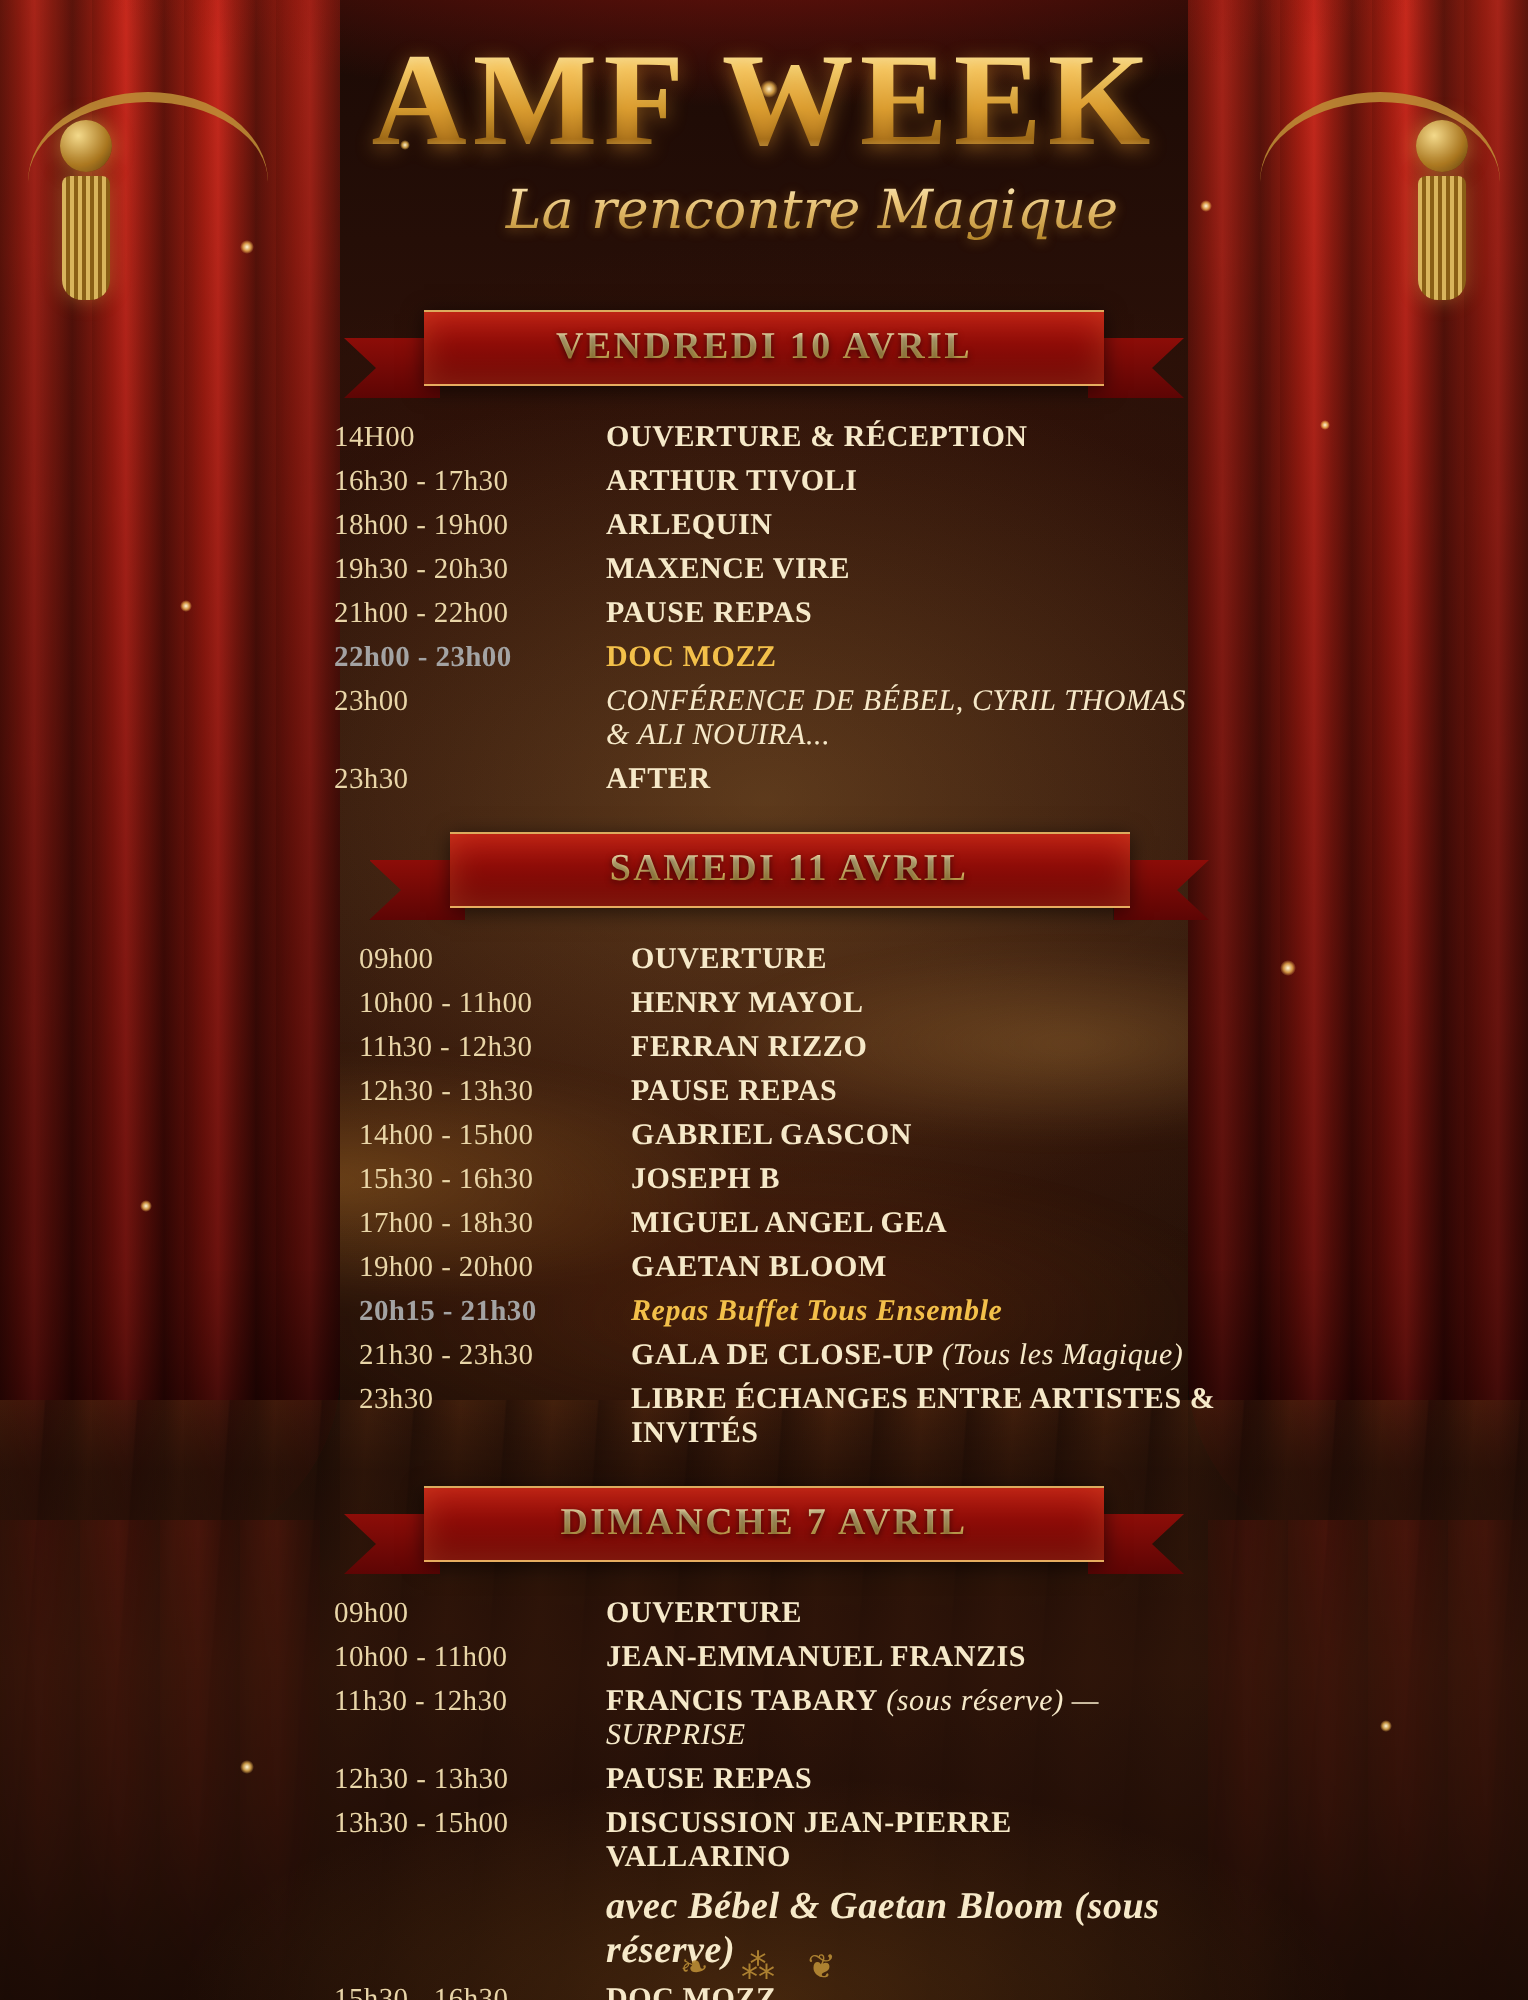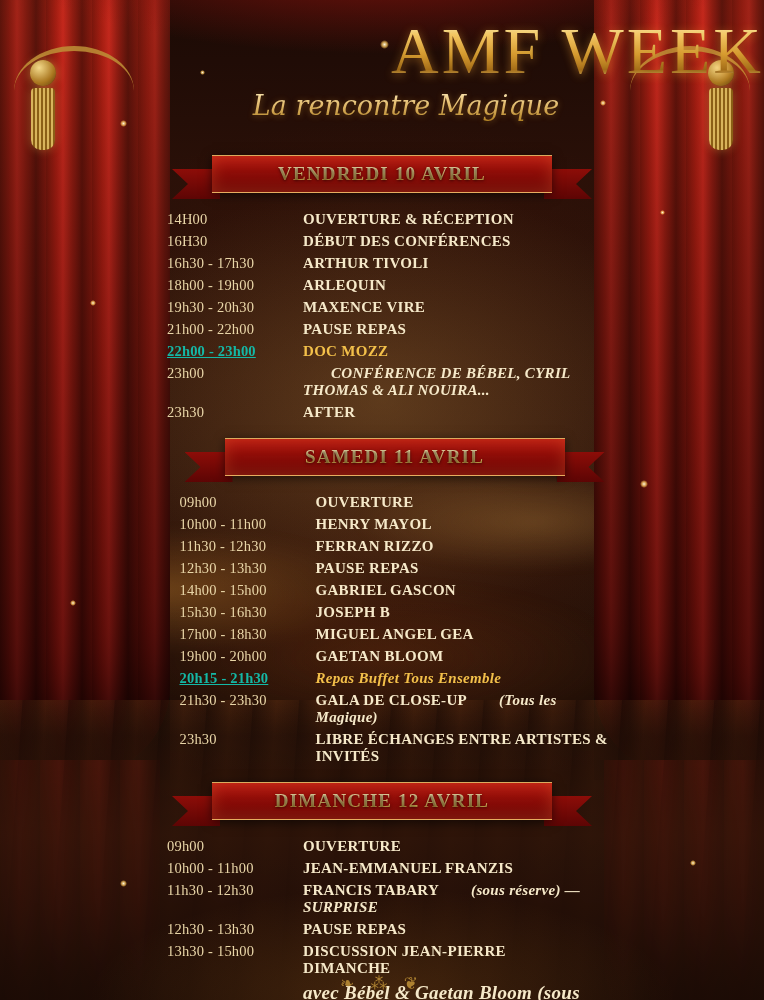--- a/index.html
+++ b/index.html
@@ -120,31 +120,30 @@
 
   
   .header {
     position: absolute;
     top: 18px; left: 0; width: 764px;
     text-align: center;
     z-index: 6;
   }
   .title {
     font-family: "Liberation Serif", serif;
-    font-weight: normal;
+    font-weight: bold;
     font-size: 66px;
     letter-spacing: 3px;
     line-height: 1;
     background: linear-gradient(180deg, #fff4c9 0%, #f0cf72 25%, #c9962f 55%, #8c5d12 78%, #f4dd96 100%);
     -webkit-background-clip: text;
     background-clip: text;
     color: transparent;
     text-shadow: 0 2px 10px rgba(255,170,50,0.45);
     margin: 0;
-    text-align: right;
   }
   .subtitle {
     font-family: "DejaVu Serif", serif;
     font-style: italic;
     font-size: 27px;
     margin-top: 6px;
     background: linear-gradient(180deg, #fdeec4 0%, #e2c179 45%, #a97c22 100%);
     -webkit-background-clip: text;
     background-clip: text;
     color: transparent;
@@ -217,23 +216,23 @@
     color: #e9d6a8;
     white-space: nowrap;
     letter-spacing: .2px;
   }
   .row-label {
     font-size: 15px;
     color: #f6e9c9;
     letter-spacing: .3px;
     font-weight: bold;
   }
-  .row-label .ital { font-style: italic; font-weight: bold; margin-left: 28px; }
+  .row-label .ital { font-style: italic; font-weight: normal; }
   .row-label .ital-b { font-style: italic; font-weight: bold; }
-  tr.hl .row-time { color: #14b8a6; font-weight: bold; text-decoration: underline; }
+  tr.hl .row-time { color: #a3a3a3; font-weight: bold; }
   tr.hl .row-label { color: #f3c04a; }
   tr.sub .row-label { font-size: 19px; }
 
   .divider-flourish {
     position: absolute;
     left: 0; bottom: 6px; width: 764px;
     text-align: center;
     color: #b98c35;
     font-size: 17px;
     letter-spacing: 6px;
@@ -292,24 +291,20 @@
         <div class="tail r"></div>
         <div class="banner">
           <div class="banner-text">VENDREDI 10 AVRIL</div>
         </div>
       </div>
       <table class="sched">
         <tbody>
           <tr>
             <td class="row-time">14H00</td>
             <td class="row-label"><span>OUVERTURE &amp; RÉCEPTION</span></td>
-          </tr>
-          <tr>
-            <td class="row-time">16H30</td>
-            <td class="row-label"><span>DÉBUT DES CONFÉRENCES</span></td>
           </tr>
           <tr>
             <td class="row-time">16h30 - 17h30</td>
             <td class="row-label"><span>ARTHUR TIVOLI</span></td>
           </tr>
           <tr>
             <td class="row-time">18h00 - 19h00</td>
             <td class="row-label"><span>ARLEQUIN</span></td>
           </tr>
           <tr>
@@ -390,21 +385,21 @@
             <td class="row-label"><span>LIBRE ÉCHANGES ENTRE ARTISTES &amp; INVITÉS</span></td>
           </tr>
         </tbody>
       </table>
     </div>
     <div style="margin-bottom: 14px;">
       <div class="banner-wrap">
         <div class="tail l"></div>
         <div class="tail r"></div>
         <div class="banner">
-          <div class="banner-text">DIMANCHE 12 AVRIL</div>
+          <div class="banner-text">DIMANCHE 7 AVRIL</div>
         </div>
       </div>
       <table class="sched">
         <tbody>
           <tr>
             <td class="row-time">09h00</td>
             <td class="row-label"><span>OUVERTURE</span></td>
           </tr>
           <tr>
             <td class="row-time">10h00 - 11h00</td>
@@ -413,21 +408,21 @@
           <tr>
             <td class="row-time">11h30 - 12h30</td>
             <td class="row-label"><span>FRANCIS TABARY</span><span class="ital"> (sous réserve) — SURPRISE</span></td>
           </tr>
           <tr>
             <td class="row-time">12h30 - 13h30</td>
             <td class="row-label"><span>PAUSE REPAS</span></td>
           </tr>
           <tr>
             <td class="row-time">13h30 - 15h00</td>
-            <td class="row-label"><span>DISCUSSION JEAN-PIERRE DIMANCHE</span></td>
+            <td class="row-label"><span>DISCUSSION JEAN-PIERRE VALLARINO</span></td>
           </tr>
           <tr class="sub">
             <td class="row-time"></td>
             <td class="row-label"><span class="ital-b">avec Bébel &amp; Gaetan Bloom (sous réserve)</span></td>
           </tr>
           <tr>
             <td class="row-time">15h30 - 16h30</td>
             <td class="row-label"><span>DOC MOZZ</span></td>
           </tr>
         </tbody>

